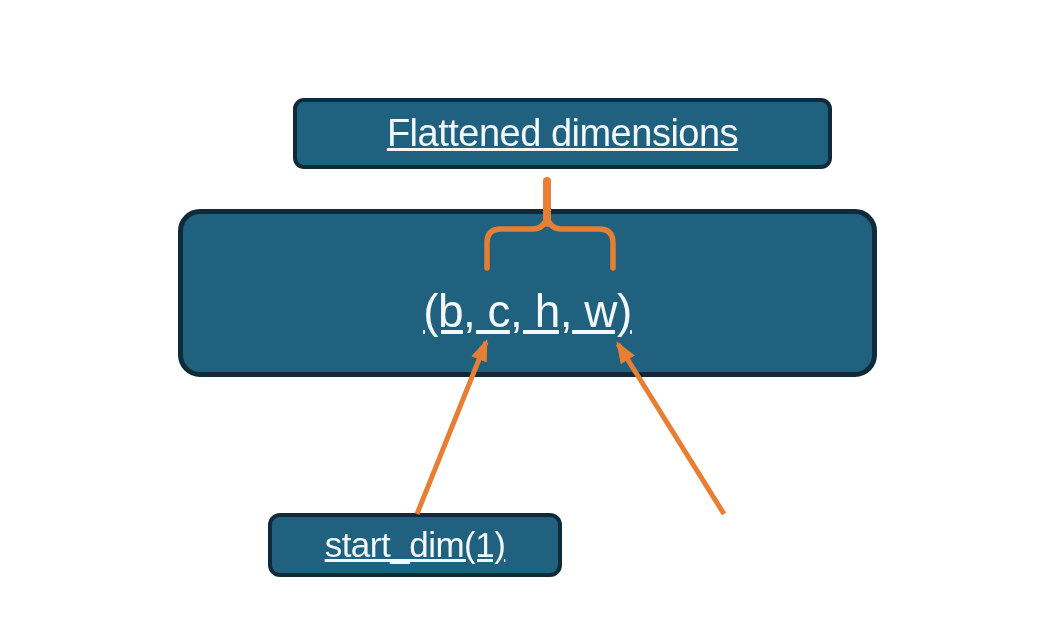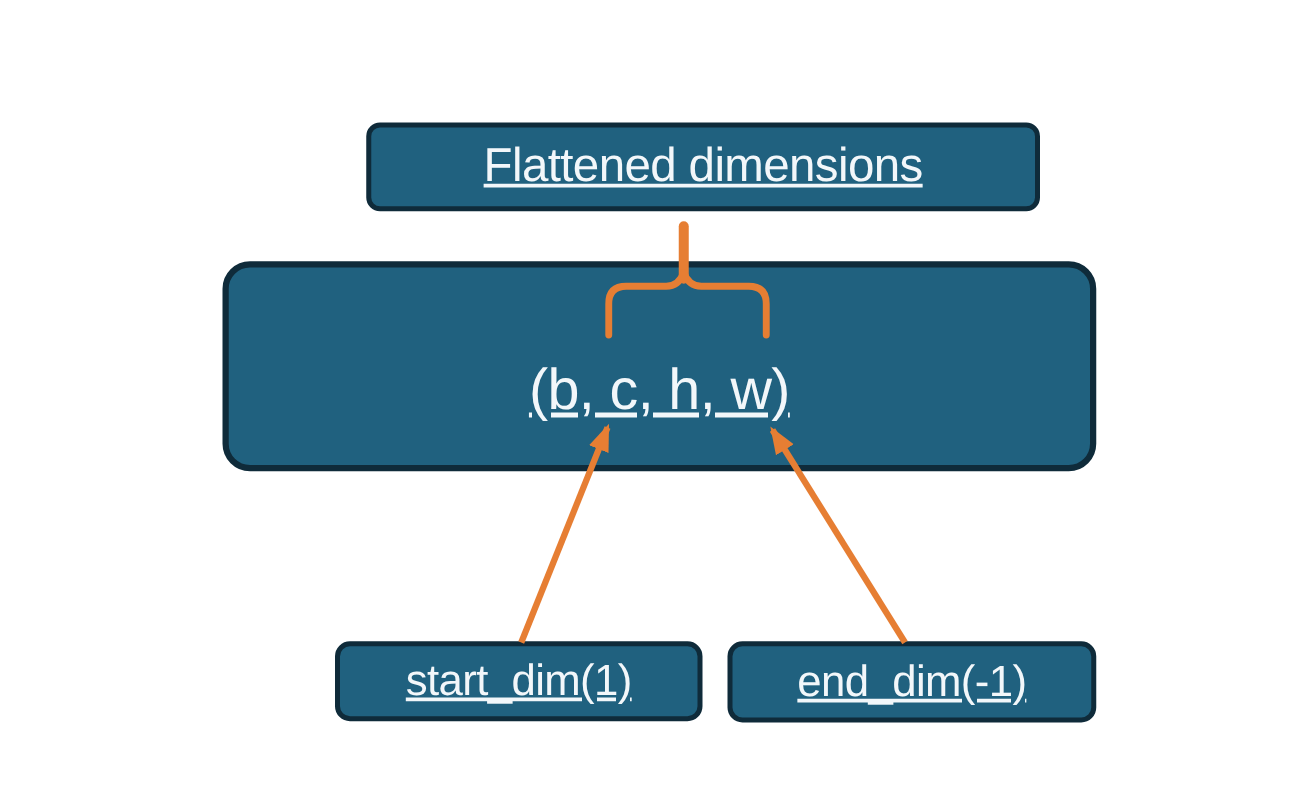--- a/index.html
+++ b/index.html
@@ -82,23 +82,20 @@
   </div>
 
   <div class="node node-tensor">
     <span>(b, c, h, w)</span>
   </div>
 
   <div class="node node-start-dim">
     <span>start_dim(1)</span>
   </div>
 
-  <div class="node node-end-dim">
-    <span>end_dim(-1)</span>
-  </div>
 
   <svg class="connectors" viewBox="0 0 1038 632">
     <defs>
       <marker id="arrowhead" viewBox="0 0 10 10" refX="8.5" refY="5" markerWidth="4.4" markerHeight="4.4" orient="auto">
         <path class="head" d="M0,1.2 L10,5 L0,8.8 Z"></path>
       </marker>
     </defs>
 
     <path class="stroke" d="M547,181 L547,223" stroke-width="8" stroke-linecap="round"></path>
 

